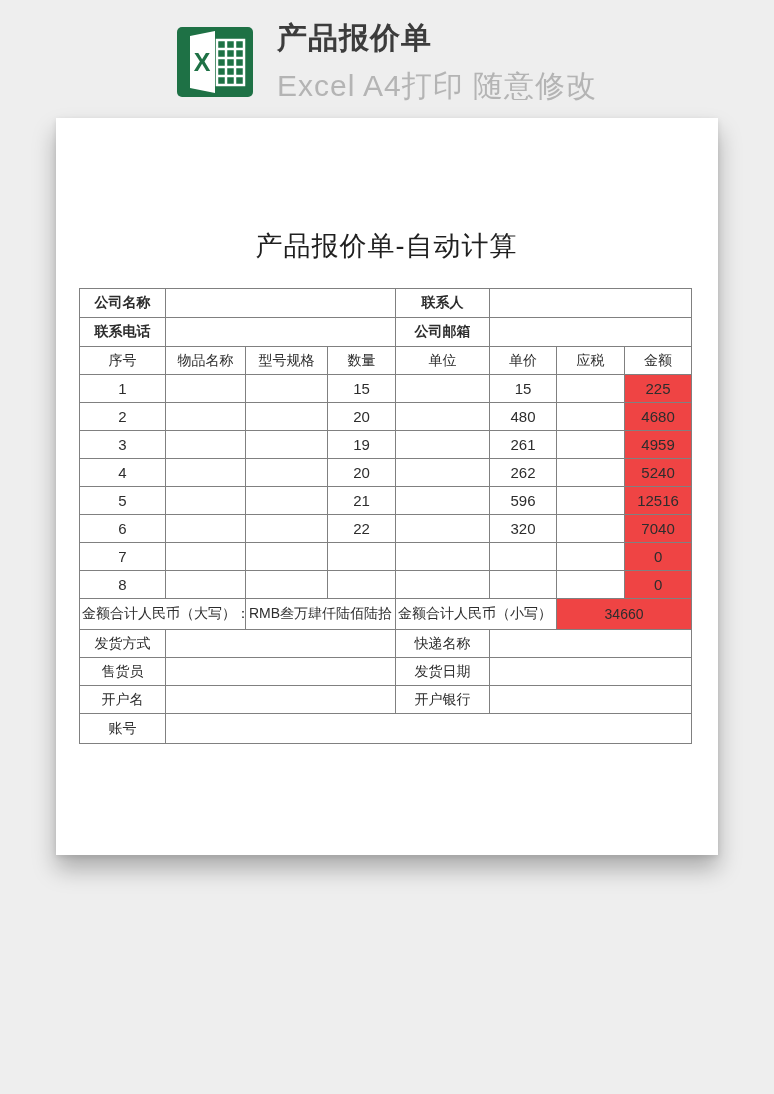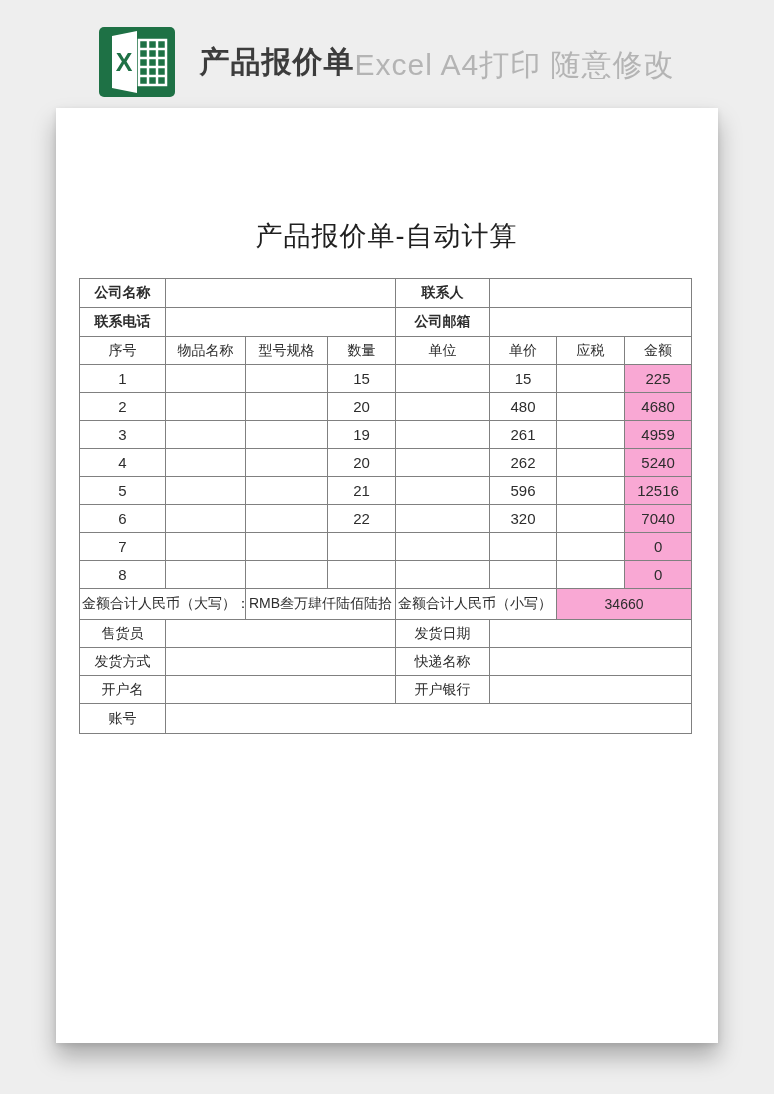--- a/index.html
+++ b/index.html
@@ -10,27 +10,27 @@
     font-family: "Liberation Sans", sans-serif;
     overflow: hidden;
   }
   
   .banner {
     padding-top: 27px;
     display: flex; justify-content: center; align-items: center;
     gap: 24px; height: 97px;
   }
   .logo-svg { width: 76px; height: 70px; display: block; }
-  .banner-text { display: flex; align-items: center; }
+  .banner-text { display: flex; flex-direction: column; align-items: flex-start; }
   .banner-title { font-size: 30px; font-weight: bold; color: #3c3c3c; letter-spacing: 1px; }
   .banner-subtitle { font-size: 30px; color: #b4b4b4; margin-top: 7px; letter-spacing: 1px; }
   
   .paper {
-    width: 662px; height: 935px;
-    margin: 11px auto 0;
+    width: 662px; height: 737px;
+    margin: 21px auto 0;
     background: #ffffff;
     box-shadow: 0 14px 22px rgba(0,0,0,0.28), 0 2px 6px rgba(0,0,0,0.10);
     padding: 110px 24px 0 23px;
   }
   .doc-title {
     margin: 0 0 24px;
     text-align: center;
     font-size: 27px; font-weight: 400; color: #1f1f1f;
     letter-spacing: 1px;
   }
@@ -48,21 +48,21 @@
     overflow: hidden; white-space: nowrap;
   }
   tr.r-banner td  { height: 19px; font-size: 13px; }
   tr.r-info td    { height: 29px; font-weight: bold; }
   tr.r-head td    { height: 28px; }
   tr.r-item td    { height: 28px; font-size: 15px; }
   tr.r-total td   { height: 31px; }
   tr.r-remarks td { height: 87px; }
   tr.r-foot td    { height: 28px; }
   tr.r-account td { height: 30px; }
-  td.amount-bg { background: #f9a8d4; }
+  td.amount-bg { background: #ef4444; }
   td.red { color: #ff0000; }
 </style>
 </head>
 <body>
 
 <div class="banner">
   <svg class="logo-svg" viewBox="0 0 76 70" aria-hidden="true">
     <rect x="0" y="0" width="76" height="70" rx="5" fill="#1E7145"></rect>
     <g stroke="#ffffff" stroke-width="2.5" fill="none">
       <rect x="40" y="13" width="27" height="45"></rect>
@@ -206,29 +206,29 @@
 
     <tr class="r-total">
       <td colspan="2">金额合计人民币（大写）：</td>
       <td colspan="2">RMB叁万肆仟陆佰陆拾</td>
       <td colspan="2">金额合计人民币（小写）：</td>
       <td colspan="2" class="amount-bg red">34660</td>
     </tr>
 
 
     <tr class="r-foot">
+      <td>发货方式</td>
+      <td colspan="3"></td>
+      <td>快递名称</td>
+      <td colspan="3"></td>
+    </tr>
+    <tr class="r-foot">
       <td>售货员</td>
       <td colspan="3"></td>
       <td>发货日期</td>
-      <td colspan="3"></td>
-    </tr>
-    <tr class="r-foot">
-      <td>发货方式</td>
-      <td colspan="3"></td>
-      <td>快递名称</td>
       <td colspan="3"></td>
     </tr>
     <tr class="r-foot">
       <td>开户名</td>
       <td colspan="3"></td>
       <td>开户银行</td>
       <td colspan="3"></td>
     </tr>
 
     <tr class="r-account">

